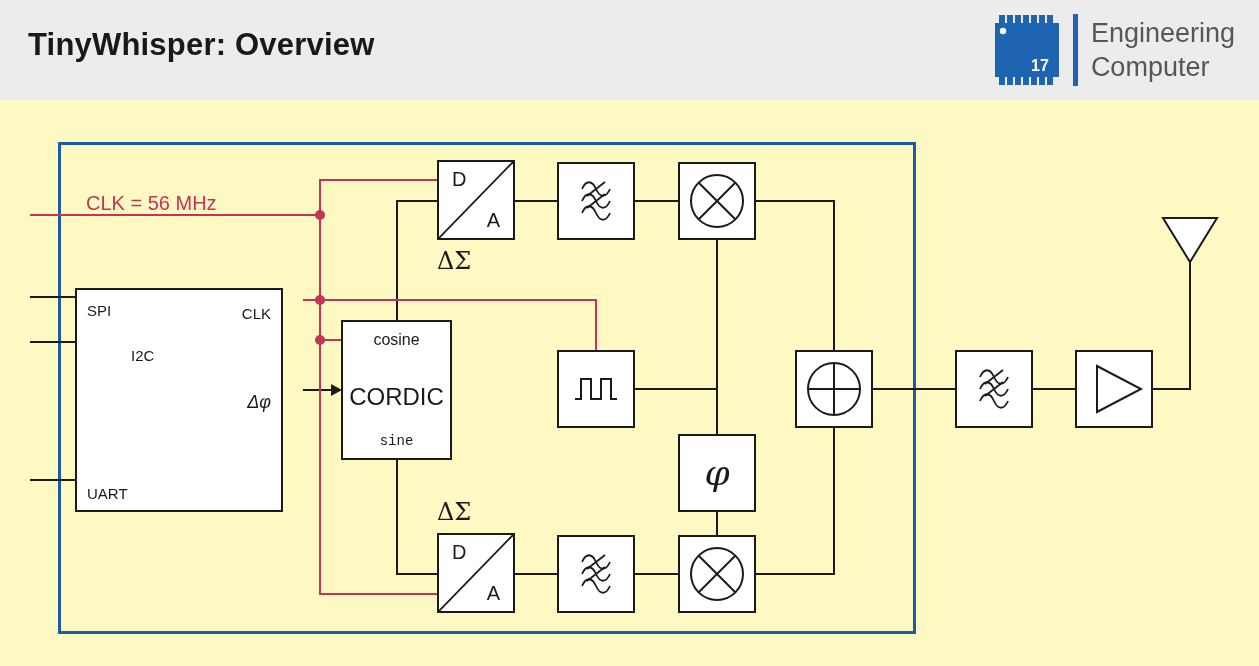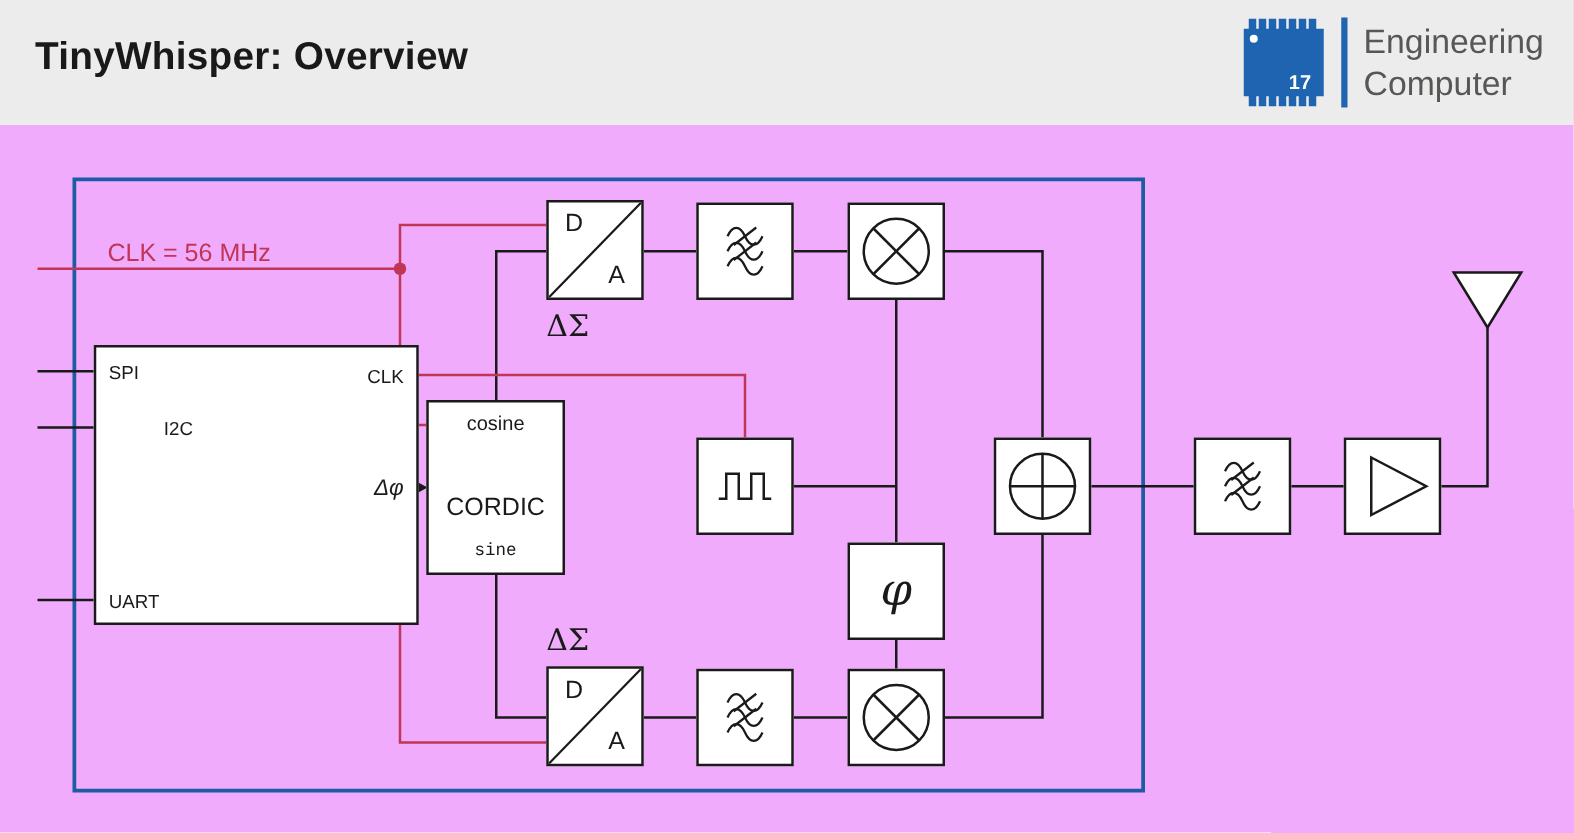--- a/index.html
+++ b/index.html
@@ -1,18 +1,18 @@
 <!DOCTYPE html>
 <html><head>
 <meta charset="utf-8">
 <style>
   html,body { margin:0; padding:0; background:#fff; }
   .slide {
     position:relative; width:1259px; height:666px; overflow:hidden;
-    background:#f0abfc; font-family:"Liberation Sans", sans-serif; color:#1a1a1a;
+    background:#fef9c3; font-family:"Liberation Sans", sans-serif; color:#1a1a1a;
   }
   
   .topbar { position:absolute; left:0; top:0; width:1259px; height:100px; background:#ececec; }
   .page-title {
     position:absolute; left:28px; top:27px; margin:0;
     font-size:31px; font-weight:bold; color:#191919; letter-spacing:.2px;
   }
   .logo { position:absolute; right:24px; top:13px; height:74px; display:flex; align-items:center; }
   .logo-sep { width:5px; height:72px; background:#1e64b0; margin:0 13px 0 10px; }
   .logo-text { font-size:27px; line-height:34px; color:#575756; }
@@ -20,31 +20,31 @@
   .bluebox {
     position:absolute; left:58px; top:142px; width:858px; height:492px;
     border:3px solid #1c5ba6; box-sizing:border-box; z-index:1; background:transparent;
   }
   .wires { position:absolute; left:0; top:0; z-index:2; }
   .block {
     position:absolute; background:#fff; border:2px solid #1a1a1a;
     box-sizing:border-box; z-index:3;
   }
   .sq { width:78px; height:78px; display:flex; align-items:center; justify-content:center; }
-  .riscv { left:75px; top:276px; width:260px; height:224px; font-size:15px; }
+  .riscv { left:75px; top:288px; width:208px; height:224px; font-size:15px; }
   .riscv .p { position:absolute; }
   .p-spi  { left:10px; top:12px; }
   .p-i2c  { left:10px; top:57px;margin-left:44px; }
   .p-uart { left:10px; top:195px; }
   .p-clk  { right:10px; top:15px;margin-left:38px; }
   .p-dphi { right:10px; top:102px; font-family:Liberation Sans, sans-serif; font-style:italic; font-size:18px; }
   .riscv .name { position:absolute; left:0; right:0; top:75px; text-align:center; font-size:21px; line-height:31px; }
   .cordic { left:341px; top:320px; width:111px; height:140px; }
   .cordic .cosine { position:absolute; top:9px; left:0; right:0; text-align:center; font-size:16px; }
-  .cordic .main   { position:absolute; top:73px; left:0; right:0; text-align:center; font-size:20px; }
+  .cordic .main   { position:absolute; top:61px; left:0; right:0; text-align:center; font-size:24px; }
   .cordic .sine   { position:absolute; bottom:9px; left:0; right:0; text-align:center; font-size:14px;font-family:Liberation Mono, monospace; }
   .dac { width:78px; height:80px; }
   .dac-top { left:437px; top:160px; }
   .dac-bottom { left:437px; top:533px; }
   .dac svg { position:absolute; left:0; top:0; width:74px; height:76px; }
   .dac .d { position:absolute; left:13px; top:6px; font-size:20px; }
   .dac .a { position:absolute; right:13px; bottom:6px; font-size:20px; }
   .filter-top { left:557px; top:162px; }
   .filter-bottom { left:557px; top:535px; }
   .filter-out { left:955px; top:350px; }

